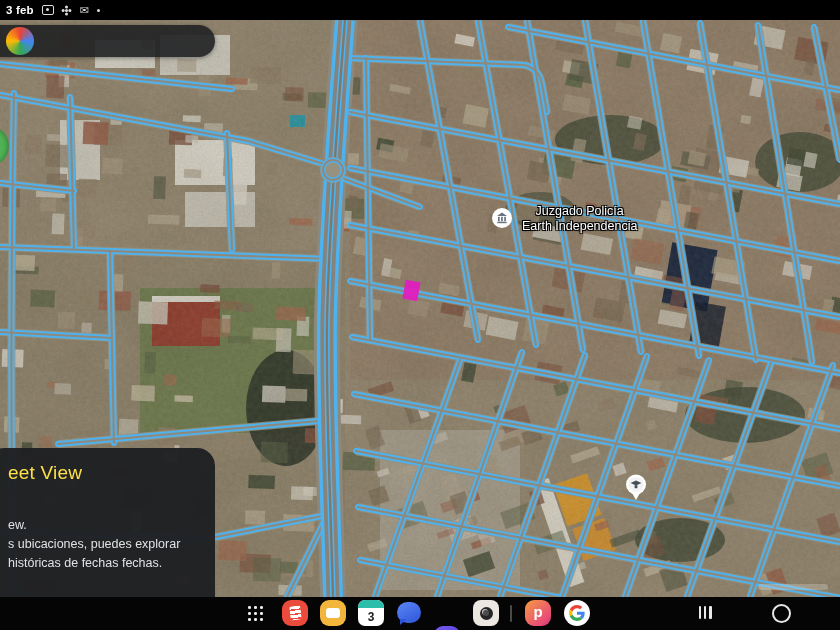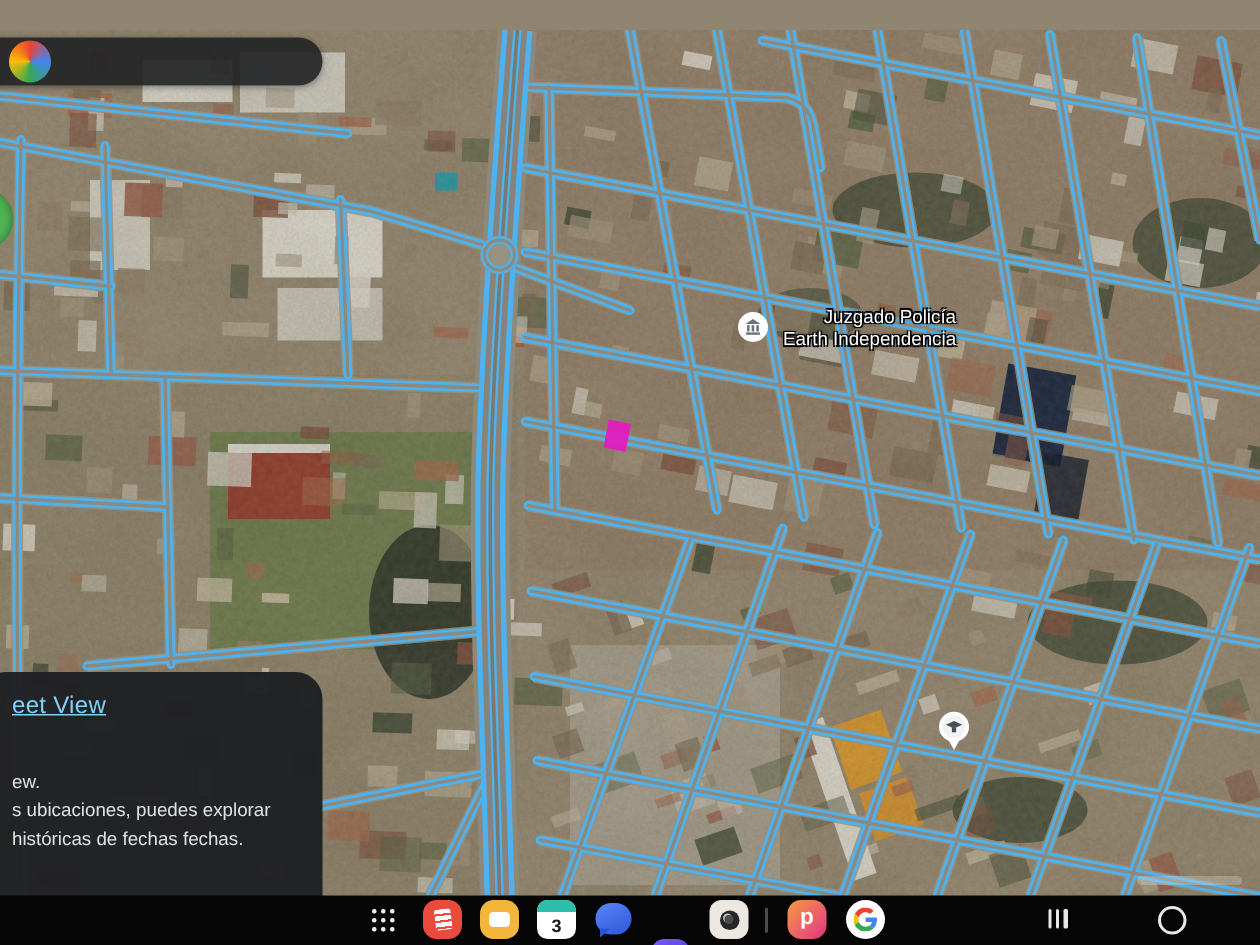--- a/index.html
+++ b/index.html
@@ -34,21 +34,21 @@
   .poi{position:absolute;z-index:15;display:flex;align-items:flex-start;}
   .poi-label{color:#fff;font-size:12.5px;line-height:15px;
      text-shadow:-1px -1px 0 #000,1px -1px 0 #000,-1px 1px 0 #000,1px 1px 0 #000,0 0 3px rgba(0,0,0,.9);}
   .sel-building{position:absolute;left:404px;top:281px;width:15px;height:19px;background:#e01dbf;
                 transform:rotate(11deg);z-index:8;opacity:.95;}
   .attrib-smudge{position:absolute;left:758px;top:584px;width:70px;height:6px;border-radius:3px;
                  background:rgba(255,255,255,.22);z-index:9;}
   
   .sv-panel{position:absolute;left:-14px;top:448px;width:229px;height:170px;border-radius:18px;
             background:rgba(30,31,34,.96);z-index:25;box-sizing:border-box;padding:14px 12px 0 22px;}
-  .sv-title{color:#7dd3fc;font-size:16px;font-weight:400;letter-spacing:.2px;text-decoration:underline;}
+  .sv-title{color:#fde047;font-size:19px;font-weight:400;letter-spacing:.2px;}
   .sv-body{color:#e0e2e6;font-size:12.5px;line-height:19px;margin-top:13px;}
   .sv-body + .sv-body{margin-top:0;}
   
   .taskbar{position:absolute;left:0;top:597px;width:840px;height:33px;background:#050505;z-index:50;}
   .tb-item{position:absolute;top:600px;width:26px;height:26px;z-index:51;}
   .squircle{width:26px;height:26px;border-radius:8px;display:flex;align-items:center;justify-content:center;box-sizing:border-box;}
   .grid-dots{position:absolute;left:248px;top:606px;width:15px;height:15px;z-index:51;
      display:grid;grid-template-columns:repeat(3,1fr);gap:3px;}
   .grid-dots i{width:2.6px;height:2.6px;border-radius:50%;background:#eee;}
   .ic-notes{background:#ea4b3c;border-radius:9px;}
@@ -473,40 +473,47 @@
       <use href="#hw" stroke="#7d786e" stroke-width="2.4"></use>
       <circle cx="333" cy="170" r="13" fill="#97917f"></circle>
       <circle cx="333" cy="170" r="10" stroke="#4eb2ee" stroke-width="5"></circle>
       <circle cx="333" cy="170" r="10" stroke="#8e897c" stroke-width="2"></circle>
     </g>
   </svg>
 
   <div class="sel-building"></div>
   <div class="attrib-smudge"></div>
 
+  <div class="status-bar">
+    <span class="status-date">3 feb</span>
+    <span class="sb-ic ic-shot"></span>
+    <span class="sb-ic ic-flower"></span>
+    <span class="sb-ic ic-mail">✉</span>
+    <span class="sb-ic ic-dot"></span>
+  </div>
 
   <div class="search-bar">
     <span class="avatar-ring">
       <span class="avatar-img"></span>
     </span>
   </div>
 
   <div class="green-fab"></div>
 
 
   <div class="poi" style="left:491px;top:207px;">
     <svg width="22" height="22">
       <circle cx="11" cy="11" r="10" fill="#fff"></circle>
       <path d="M11 5.6 L16 9 H6 Z" fill="#6a7380"></path>
       <rect x="7" y="9.8" width="1.7" height="4.2" fill="#6a7380"></rect>
       <rect x="10.1" y="9.8" width="1.7" height="4.2" fill="#6a7380"></rect>
       <rect x="13.2" y="9.8" width="1.7" height="4.2" fill="#6a7380"></rect>
       <rect x="6.4" y="14.6" width="9.2" height="1.6" fill="#6a7380"></rect>
     </svg>
-    <span class="poi-label" style="margin:-3px 0 0 9px;text-align:right;display:inline-block;">
+    <span class="poi-label" style="margin:-3px 0 0 9px;text-align:center;display:inline-block;">
       <span>Juzgado Policía</span><br>
       <span>Earth Independencia</span>
     </span>
   </div>
 
   <div class="poi" style="left:625px;top:474px;">
     <svg width="22" height="27">
       <path d="M6.5,18 L11,26 L15.5,18 Z" fill="#fff"></path>
       <circle cx="11" cy="10.5" r="10" fill="#fff"></circle>
       <circle cx="11" cy="10.5" r="7.6" fill="#f2f2f2"></circle>

